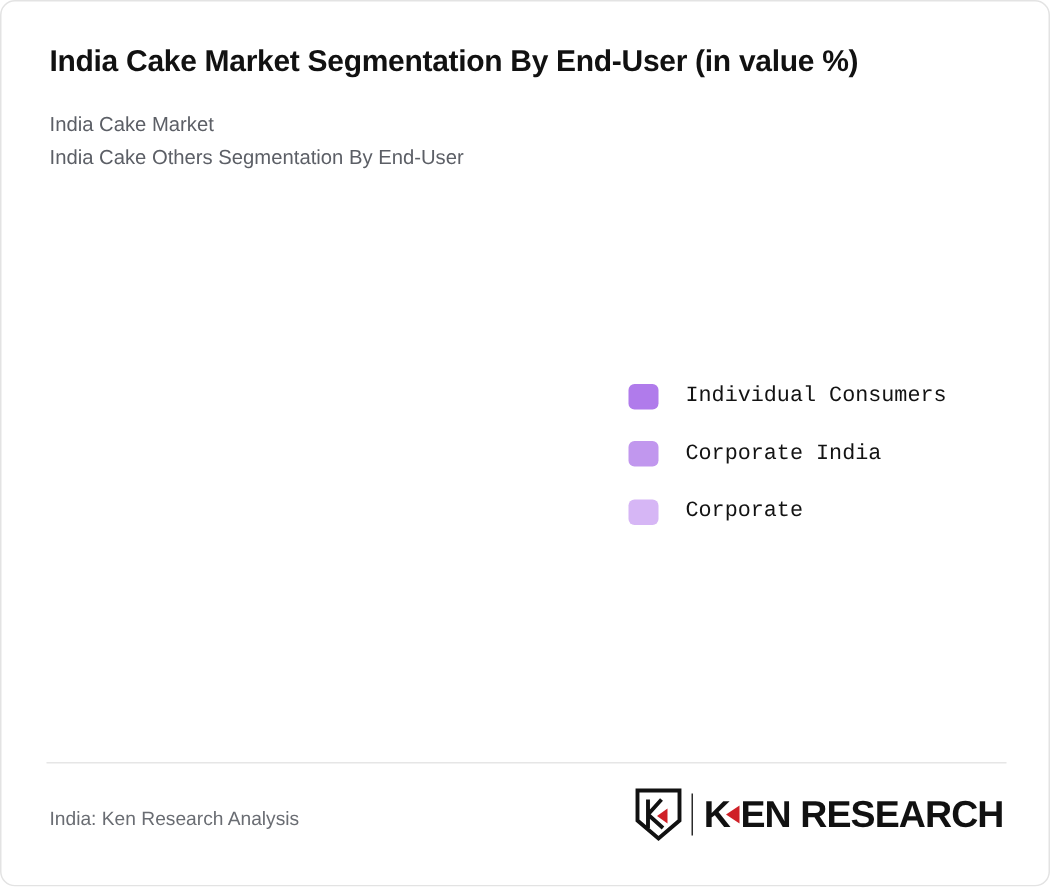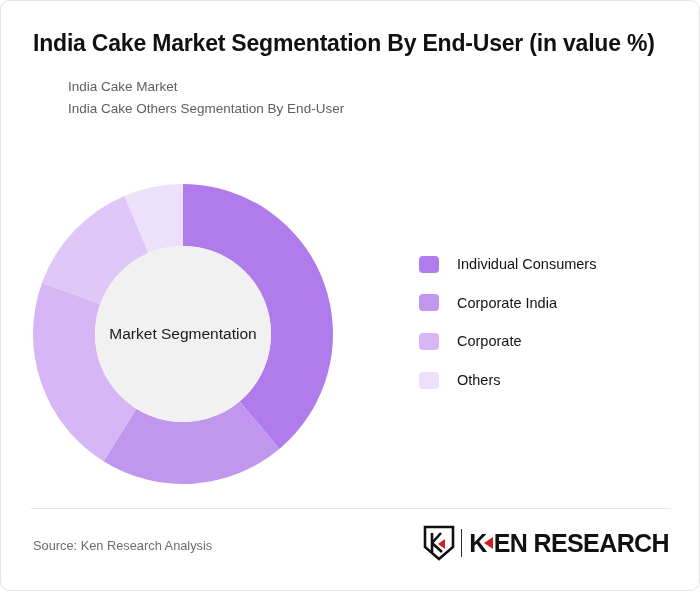--- a/index.html
+++ b/index.html
@@ -23,30 +23,29 @@
 
   
   #header {
     position: absolute;
     left: 32px;
     top: 28px;
     width: 640px;
   }
 
   #chart-title {
-    font-size: 23px;
+    font-size: 20px;
     font-weight: bold;
     color: #111111;
     line-height: 1.26;
     letter-spacing: -0.2px;
   }
 
   #subtitle-block {
     margin-top: 18px;
-    margin-left: 35px;
   }
 
   .subtitle-line {
     font-size: 13.5px;
     color: #5c5f66;
     line-height: 1.62;
   }
 
   
   #plot-area {
@@ -84,20 +83,21 @@
     color: #1b1b1b;
     pointer-events: none;
   }
 
   
   #legend {
     position: absolute;
     left: 418px;
     top: 76px;
     width: 260px;
+    font-family: Liberation Mono, monospace;
   }
 
   .legend-item {
     display: flex;
     align-items: center;
     height: 38.6px;
   }
 
   .legend-swatch {
     width: 20px;
@@ -190,58 +190,41 @@
     <div id="chart-title">India Cake Market Segmentation By End-User (in value %)</div>
 
     <div id="subtitle-block">
       <div class="subtitle-line">India Cake Market</div>
       <div class="subtitle-line">India Cake Others Segmentation By End-User</div>
     </div>
   </div>
 
   <div id="plot-area">
 
-    <div id="donut-wrap">
-      <svg id="donut-svg" viewBox="0 0 300 300">
-        <g id="donut-slices">
-            <path d="M 150 0 A 150 150 0 0 1 246.4181414529809 264.9066664678467 L 206.56530965241546 217.41191099447008 A 88 88 0 0 0 150 62 Z" fill="#B07BEB"></path>
-            <path d="M 246.4181414529809 264.9066664678467 A 150 150 0 0 1 70.51211036501928 277.20721442346394 L 103.36710474747798 224.6282324617655 A 88 88 0 0 0 206.56530965241546 217.41191099447008 Z" fill="#C197EE"></path>
-            <path d="M 70.51211036501928 277.20721442346394 A 150 150 0 0 1 9.046106882113747 98.6969785011497 L 67.30704937084006 119.90222738734116 A 88 88 0 0 0 103.36710474747798 224.6282324617655 Z" fill="#D6B6F5"></path>
-            <path d="M 9.046106882113747 98.6969785011497 A 150 150 0 0 1 91.39033072660892 11.924271982133973 L 115.6156606929439 68.99557289618525 A 88 88 0 0 0 67.30704937084006 119.90222738734116 Z" fill="#DFC8F7"></path>
-            <path d="M 91.39033072660892 11.924271982133973 A 150 150 0 0 1 149.99999999999997 0 L 149.99999999999997 62 A 88 88 0 0 0 115.6156606929439 68.99557289618525 Z" fill="#ECE0FB"></path>
-          </g>
-        <circle cx="150" cy="150" r="88" fill="#F1F1F1"></circle>
-      </svg>
-      <div id="center-label">Market Segmentation</div>
-    </div>
 
     <div id="legend">
         <div class="legend-item">
           <span class="legend-swatch" style="background: rgb(176, 123, 235);"></span>
           <span class="legend-label">Individual Consumers</span>
         </div>
         <div class="legend-item">
           <span class="legend-swatch" style="background: rgb(193, 151, 238);"></span>
           <span class="legend-label">Corporate India</span>
         </div>
         <div class="legend-item">
           <span class="legend-swatch" style="background: rgb(214, 182, 245);"></span>
           <span class="legend-label">Corporate</span>
         </div>
-        <div class="legend-item">
-          <span class="legend-swatch" style="background: rgb(236, 224, 251);"></span>
-          <span class="legend-label">Others</span>
-        </div>
       </div>
 
   </div>
 
   <div id="footer-divider"></div>
 
-  <div id="source-text">Source: Ken Research Analysis</div>
+  <div id="source-text">India: Ken Research Analysis</div>
 
   <div id="brand-logo">
     <svg id="brand-mark" viewBox="0 0 32 36">
       <path d="M2 2 H30 V22 L16 34 L2 22 Z" fill="none" stroke="#111111" stroke-width="2.6"></path>
       <path d="M9 8 V27 M9 18 L18 8 M9 18 L19 27" fill="none" stroke="#111111" stroke-width="2.6"></path>
       <path d="M22 14 L22 24 L15 19 Z" fill="#CF2027"></path>
     </svg>
     <div id="brand-sep"></div>
     <div id="brand-text">
       <span id="brand-k-wrap">K</span>

